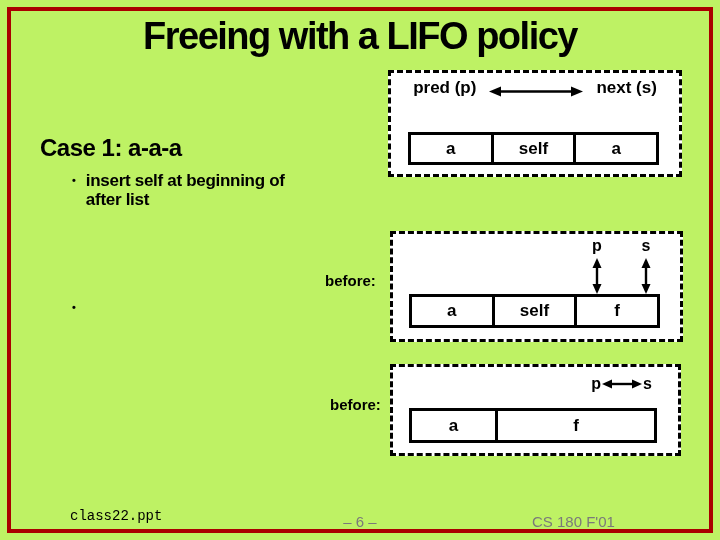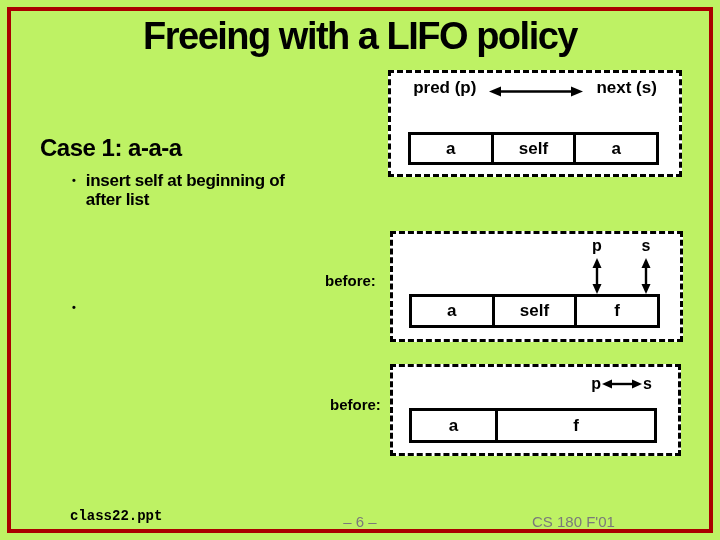--- a/index.html
+++ b/index.html
@@ -57,21 +57,21 @@
   #varrow-s { left: 247px; top: 24px; }
   .ps-inline { position: absolute; top: 8px; right: 26px; display: flex; align-items: center; gap: 1px; font-size: 16px; font-weight: bold; }
 
   .side-label { position: absolute; text-align: left; font-size: 15px; font-weight: bold; }
   #before-label { left: 325px; top: 272px; width: 62px; }
   #after-label  { left: 330px; top: 396px; width: 58px; }
 
   .footer-left {
     position: absolute; left: 70px; top: 508px;
     font-family: "Liberation Mono", "DejaVu Sans Mono", monospace;
-    font-size: 14px; font-weight: bold;
+    font-size: 14px; font-weight: normal;
   }
   .footer-center {
     position: absolute; left: 0; right: 0; top: 513px; text-align: center;
     font-size: 15px; color: var(--footer-gray, #7a7a7a);
   }
   .footer-right {
     position: absolute; left: 532px; top: 513px;
     font-size: 15px; color: var(--footer-gray, #7a7a7a);
   }
   svg { display: block; }

